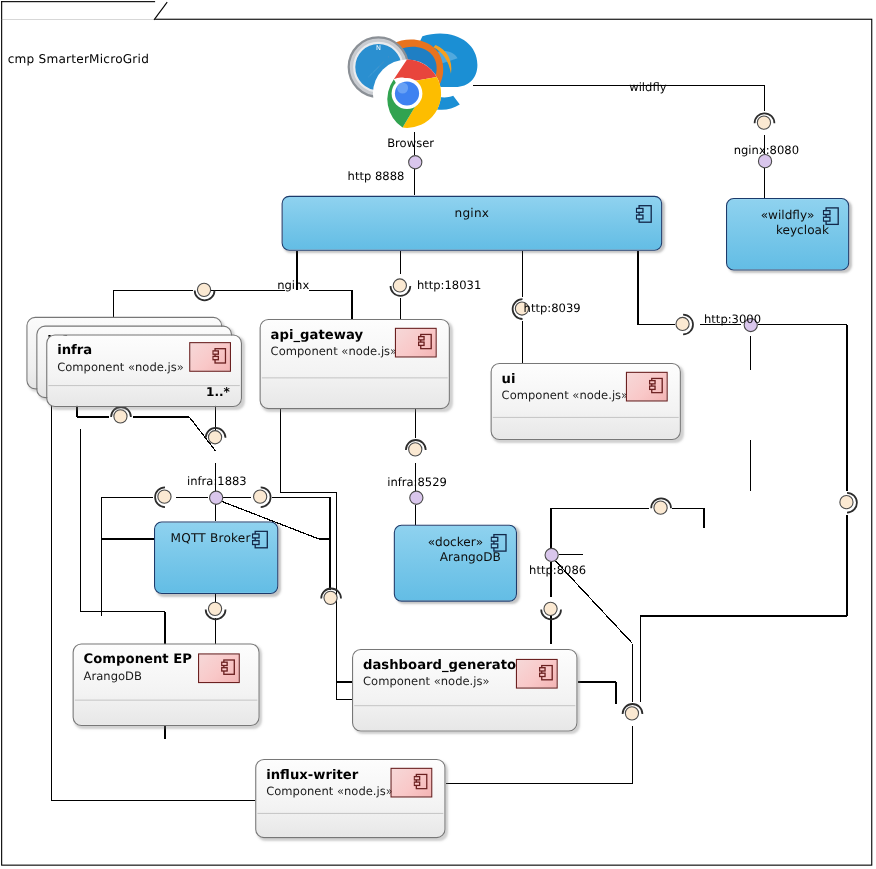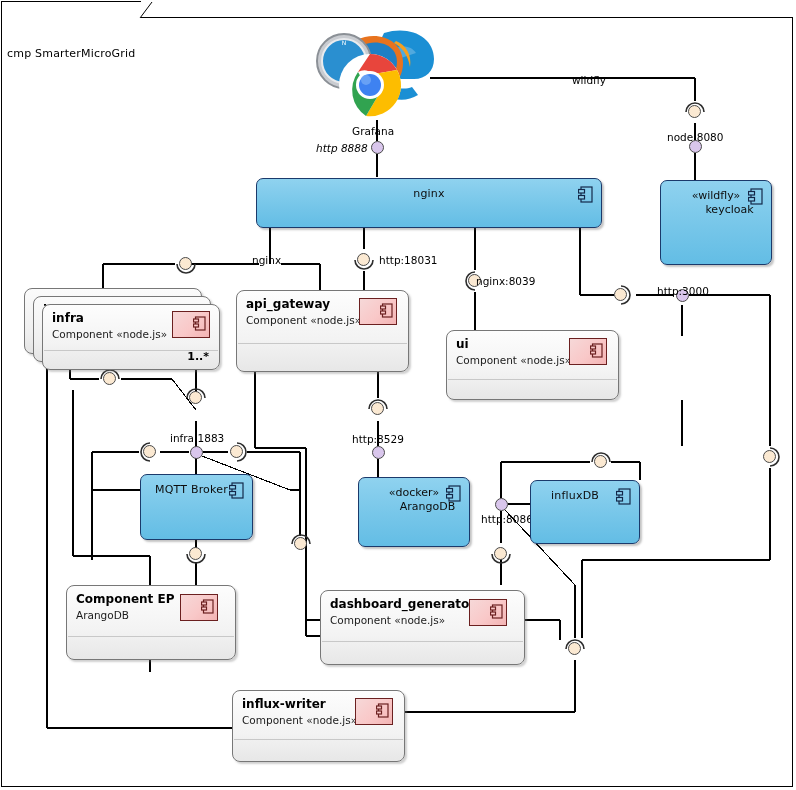--- a/index.html
+++ b/index.html
@@ -358,33 +358,33 @@
         <path d="M60 27 A31 31 0 0 1 87 43 L64 47 A14 14 0 0 0 48 45 Z" fill="#e8453c"></path>
         <path d="M87 43 A31 31 0 0 1 56 89 L69 67 A14 14 0 0 0 64 47 Z" fill="#fdbd00"></path>
         <path d="M56 89 A31 31 0 0 1 48 45 L60 66 A14 14 0 0 0 69 67 Z" fill="#31a350"></path>
         <circle cx="60" cy="58" r="14" fill="#ffffff"></circle>
         <circle cx="60" cy="58" r="11" fill="#3e82f1"></circle>
         <circle cx="56" cy="53" r="5" fill="#73a9f6" opacity="0.8"></circle>
       </g>
     </svg>
   </div>
 
-  <div class="portlabel" style="left:352px; top:125px;">Grafana</div>
+  <div class="portlabel" style="left:352px; top:125px;">Browser</div>
   <div class="ball" style="left:371px; top:141px;"></div>
-  <div class="portlabel" style="left:316px; top:142px;font-style:italic;">http 8888</div>
+  <div class="portlabel" style="left:316px; top:155px;">http 8888</div>
 
   <div class="edgelabel" style="left:572px; top:74px;">wildfly</div>
 
   <div class="socket" style="left:684px; top:101px;">
     <svg width="22" height="22">
         <path d="M2 11 A9 9 0 0 1 20 11" fill="none" stroke="#2d2d2d" stroke-width="1.6"></path>
       </svg>
     <div class="sockdisc"></div>
   </div>
-  <div class="portlabel" style="left:667px; top:131px;">node:8080</div>
+  <div class="portlabel" style="left:667px; top:131px;">nginx:8080</div>
   <div class="ball" style="left:689px; top:140px;"></div>
 
   <div class="socket" style="left:175px; top:253px;">
     <svg width="22" height="22">
         <path d="M2 11 A9 9 0 0 1 20 11" fill="none" stroke="#2d2d2d" stroke-width="1.6" transform="rotate(180 11 11)"></path>
       </svg>
     <div class="sockdisc"></div>
   </div>
   <div class="edgelabel" style="left:252px; top:254px;">nginx</div>
 
@@ -395,30 +395,30 @@
     <div class="sockdisc"></div>
   </div>
   <div class="portlabel" style="left:379px; top:254px;">http:18031</div>
 
   <div class="socket" style="left:464px; top:270px;">
     <svg width="22" height="22">
         <path d="M2 11 A9 9 0 0 1 20 11" fill="none" stroke="#2d2d2d" stroke-width="1.6" transform="rotate(270 11 11)"></path>
       </svg>
     <div class="sockdisc"></div>
   </div>
-  <div class="portlabel" style="left:476px; top:275px;">nginx:8039</div>
+  <div class="portlabel" style="left:476px; top:275px;">http:8039</div>
 
   <div class="socket" style="left:610px; top:284px;">
     <svg width="22" height="22">
         <path d="M2 11 A9 9 0 0 1 20 11" fill="none" stroke="#2d2d2d" stroke-width="1.6" transform="rotate(90 11 11)"></path>
       </svg>
     <div class="sockdisc"></div>
   </div>
   <div class="ball" style="left:676px; top:289px;"></div>
-  <div class="portlabel" style="left:657px; top:285px;">http:3000</div>
+  <div class="portlabel" style="left:640px; top:285px;">http:3000</div>
 
   <div class="socket" style="left:99px; top:368px;">
     <svg width="22" height="22">
         <path d="M2 11 A9 9 0 0 1 20 11" fill="none" stroke="#2d2d2d" stroke-width="1.6"></path>
       </svg>
     <div class="sockdisc"></div>
   </div>
   <div class="socket" style="left:185px; top:387px;">
     <svg width="22" height="22">
         <path d="M2 11 A9 9 0 0 1 20 11" fill="none" stroke="#2d2d2d" stroke-width="1.6"></path>
@@ -454,21 +454,21 @@
     <div class="sockdisc"></div>
   </div>
 
   <div class="socket" style="left:367px; top:398px;">
     <svg width="22" height="22">
         <path d="M2 11 A9 9 0 0 1 20 11" fill="none" stroke="#2d2d2d" stroke-width="1.6"></path>
       </svg>
     <div class="sockdisc"></div>
   </div>
   <div class="ball" style="left:372px; top:446px;"></div>
-  <div class="portlabel" style="left:352px; top:433px;">http:8529</div>
+  <div class="portlabel" style="left:352px; top:433px;">infra:8529</div>
 
   <div class="ball" style="left:495px; top:498px;"></div>
   <div class="portlabel" style="left:481px; top:513px;">http:8086</div>
   <div class="socket" style="left:590px; top:451px;">
     <svg width="22" height="22">
         <path d="M2 11 A9 9 0 0 1 20 11" fill="none" stroke="#2d2d2d" stroke-width="1.6"></path>
       </svg>
     <div class="sockdisc"></div>
   </div>
   <div class="socket" style="left:490px; top:543px;">
@@ -492,21 +492,21 @@
 
   <div class="bluebox" style="left:256px; top:178px; width:346px; height:50px;">
     <div class="bname">nginx</div>
     <svg class="cicon-blue" viewBox="0 0 15 17">
       <rect x="3" y="1" width="11" height="15" fill="none" stroke="#13284a" stroke-width="1.2"></rect>
       <rect x="0.5" y="3.5" width="6" height="3.5" fill="#8fd2ef" stroke="#13284a" stroke-width="1.2"></rect>
       <rect x="0.5" y="9.5" width="6" height="3.5" fill="#8fd2ef" stroke="#13284a" stroke-width="1.2"></rect>
     </svg>
   </div>
 
-  <div class="bluebox" style="left:660px; top:180px; width:112px; height:85px;">
+  <div class="bluebox" style="left:660px; top:180px; width:112px; height:66px;">
     <div class="bstereo">«wildfly»</div>
     <div class="bname2">keycloak</div>
     <svg class="cicon-blue" viewBox="0 0 15 17">
       <rect x="3" y="1" width="11" height="15" fill="none" stroke="#13284a" stroke-width="1.2"></rect>
       <rect x="0.5" y="3.5" width="6" height="3.5" fill="#8fd2ef" stroke="#13284a" stroke-width="1.2"></rect>
       <rect x="0.5" y="9.5" width="6" height="3.5" fill="#8fd2ef" stroke="#13284a" stroke-width="1.2"></rect>
     </svg>
   </div>
 
 
@@ -522,28 +522,20 @@
   <div class="bluebox" style="left:358px; top:477px; width:112px; height:70px;">
     <div class="bstereo">«docker»</div>
     <div class="bname2">ArangoDB</div>
     <svg class="cicon-blue" viewBox="0 0 15 17">
       <rect x="3" y="1" width="11" height="15" fill="none" stroke="#13284a" stroke-width="1.2"></rect>
       <rect x="0.5" y="3.5" width="6" height="3.5" fill="#8fd2ef" stroke="#13284a" stroke-width="1.2"></rect>
       <rect x="0.5" y="9.5" width="6" height="3.5" fill="#8fd2ef" stroke="#13284a" stroke-width="1.2"></rect>
     </svg>
   </div>
 
-  <div class="bluebox" style="left:530px; top:480px; width:110px; height:64px;">
-    <div class="bname" style="text-align:left; left:20px;">influxDB</div>
-    <svg class="cicon-blue" viewBox="0 0 15 17">
-      <rect x="3" y="1" width="11" height="15" fill="none" stroke="#13284a" stroke-width="1.2"></rect>
-      <rect x="0.5" y="3.5" width="6" height="3.5" fill="#8fd2ef" stroke="#13284a" stroke-width="1.2"></rect>
-      <rect x="0.5" y="9.5" width="6" height="3.5" fill="#8fd2ef" stroke="#13284a" stroke-width="1.2"></rect>
-    </svg>
-  </div>
 
   <div class="stackcopy" style="left:24px; top:288px; width:178px; height:66px;"></div>
   <div class="stackcopy" style="left:33px; top:296px; width:178px; height:66px;">
     <div class="sname">infra</div>
     <div class="ssub">Component «node.js»</div>
   </div>
   <div class="whitebox" style="left:42px; top:304px; width:178px; height:66px;">
     <div class="wname">infra</div>
     <div class="wsub">Component «node.js»</div>
     <div class="wdiv" style="top:45px;"></div>

